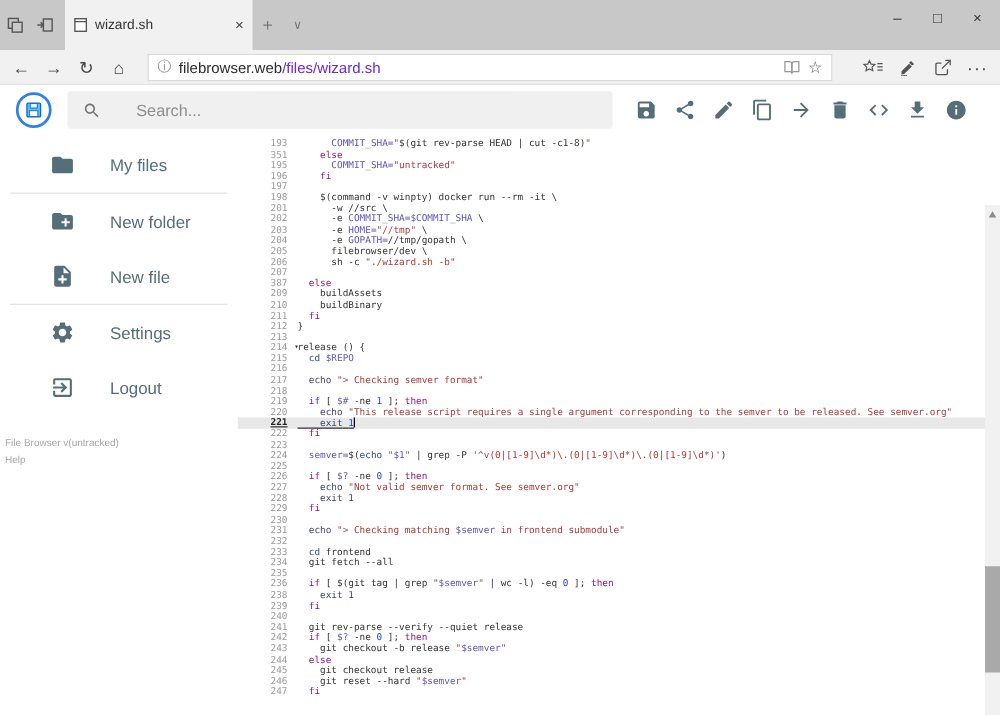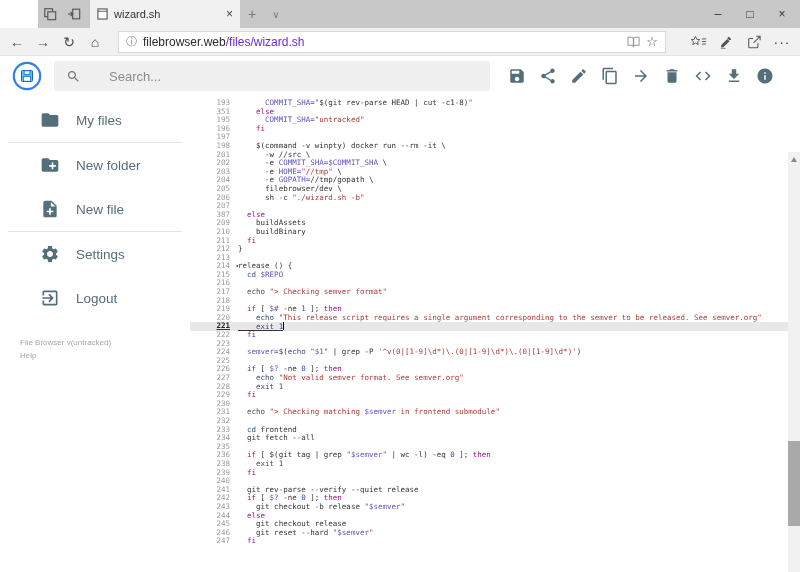--- a/index.html
+++ b/index.html
@@ -1,20 +1,20 @@
 <!DOCTYPE html>
 <html><head>
 <meta charset="utf-8">
 <style>
   html,body{margin:0;padding:0;}
   body{width:800px;height:572px;overflow:hidden;background:#fff;font-family:"Liberation Sans",sans-serif;-webkit-font-smoothing:antialiased;}
   .window{position:relative;width:800px;height:572px;background:#fff;}
 
   
-  .tabbar{height:28px;background:#c8c8c8;display:flex;align-items:stretch;position:relative;margin-left:38px;}
+  .tabbar{height:40px;background:#c8c8c8;display:flex;align-items:stretch;position:relative;}
   .sysic{width:24px;display:flex;align-items:center;justify-content:center;color:#555;}
   .tab{width:136px;margin-left:4px;background:#f1f1f1;display:flex;align-items:center;gap:6px;padding:0 7px;font-size:11px;color:#333;}
   .tab-title{flex:1;white-space:nowrap;overflow:hidden;}
   .tab-close{color:#444;font-size:12px;cursor:default;}
   .newtab,.tabchev{width:24px;display:flex;align-items:center;justify-content:center;color:#7a7a7a;font-size:14px;}
   .tabchev{font-size:10px;}
   .wincontrols{position:absolute;right:2px;top:0;height:28px;display:flex;}
   .winbtn{width:32px;display:flex;align-items:center;justify-content:center;font-size:12px;color:#333;}
 
   
@@ -36,23 +36,23 @@
   .logo{width:30px;height:30px;flex:0 0 30px;}
   .searchbox{margin-left:12px;width:436px;height:30px;background:#f0f0f0;border-radius:3px;display:flex;align-items:center;padding:0 12px;gap:26px;box-sizing:border-box;}
   .searchbox input{border:0;background:transparent;outline:none;font-size:13px;color:#333;width:100%;font-family:"Liberation Sans",sans-serif;}
   .searchbox input::placeholder{color:#8d8d8d;}
   .toolbar{margin-left:auto;margin-right:26px;display:flex;gap:13px;}
   .tbic{width:18px;height:18px;display:flex;align-items:center;justify-content:center;}
 
   
   .main{display:flex;height:476px;position:relative;}
   .sidebar{width:190px;flex:0 0 190px;padding-top:2px;position:relative;}
-  .sb-item{height:44px;display:flex;align-items:center;padding-left:40px;gap:16px;color:#546e7a;font-size:13.5px;cursor:default;}
+  .sb-item{height:44px;display:flex;align-items:center;padding-left:40px;gap:28px;color:#546e7a;font-size:13.5px;cursor:default;}
   .sb-div{border-top:1px solid #e4e4e4;margin:0 8px;}
-  .sb-footer{position:absolute;top:240px;left:20px;font-size:8px;color:#a6a6a6;line-height:13px;}
+  .sb-footer{position:absolute;top:240px;left:4px;font-size:8px;color:#a6a6a6;line-height:13px;}
   .sb-footer .help{cursor:pointer;}
 
   
   .editor{flex:1;padding-top:3px;font-family:"DejaVu Sans Mono",monospace;font-size:7.5px;line-height:8.6px;color:#333;overflow:hidden;}
   .row{display:flex;height:8.6px;}
   .row.active{background:#e8e8e8;text-decoration:underline;}
   .ln{flex:0 0 42px;width:42px;text-align:right;color:#9a9a9a;padding-right:2px;box-sizing:border-box;position:relative;}
   .row.active .ln{color:#222;font-weight:bold;}
   .fold{position:absolute;right:-7px;top:0;font-size:6px;color:#333;}
   .code{white-space:pre;padding-left:6px;}

